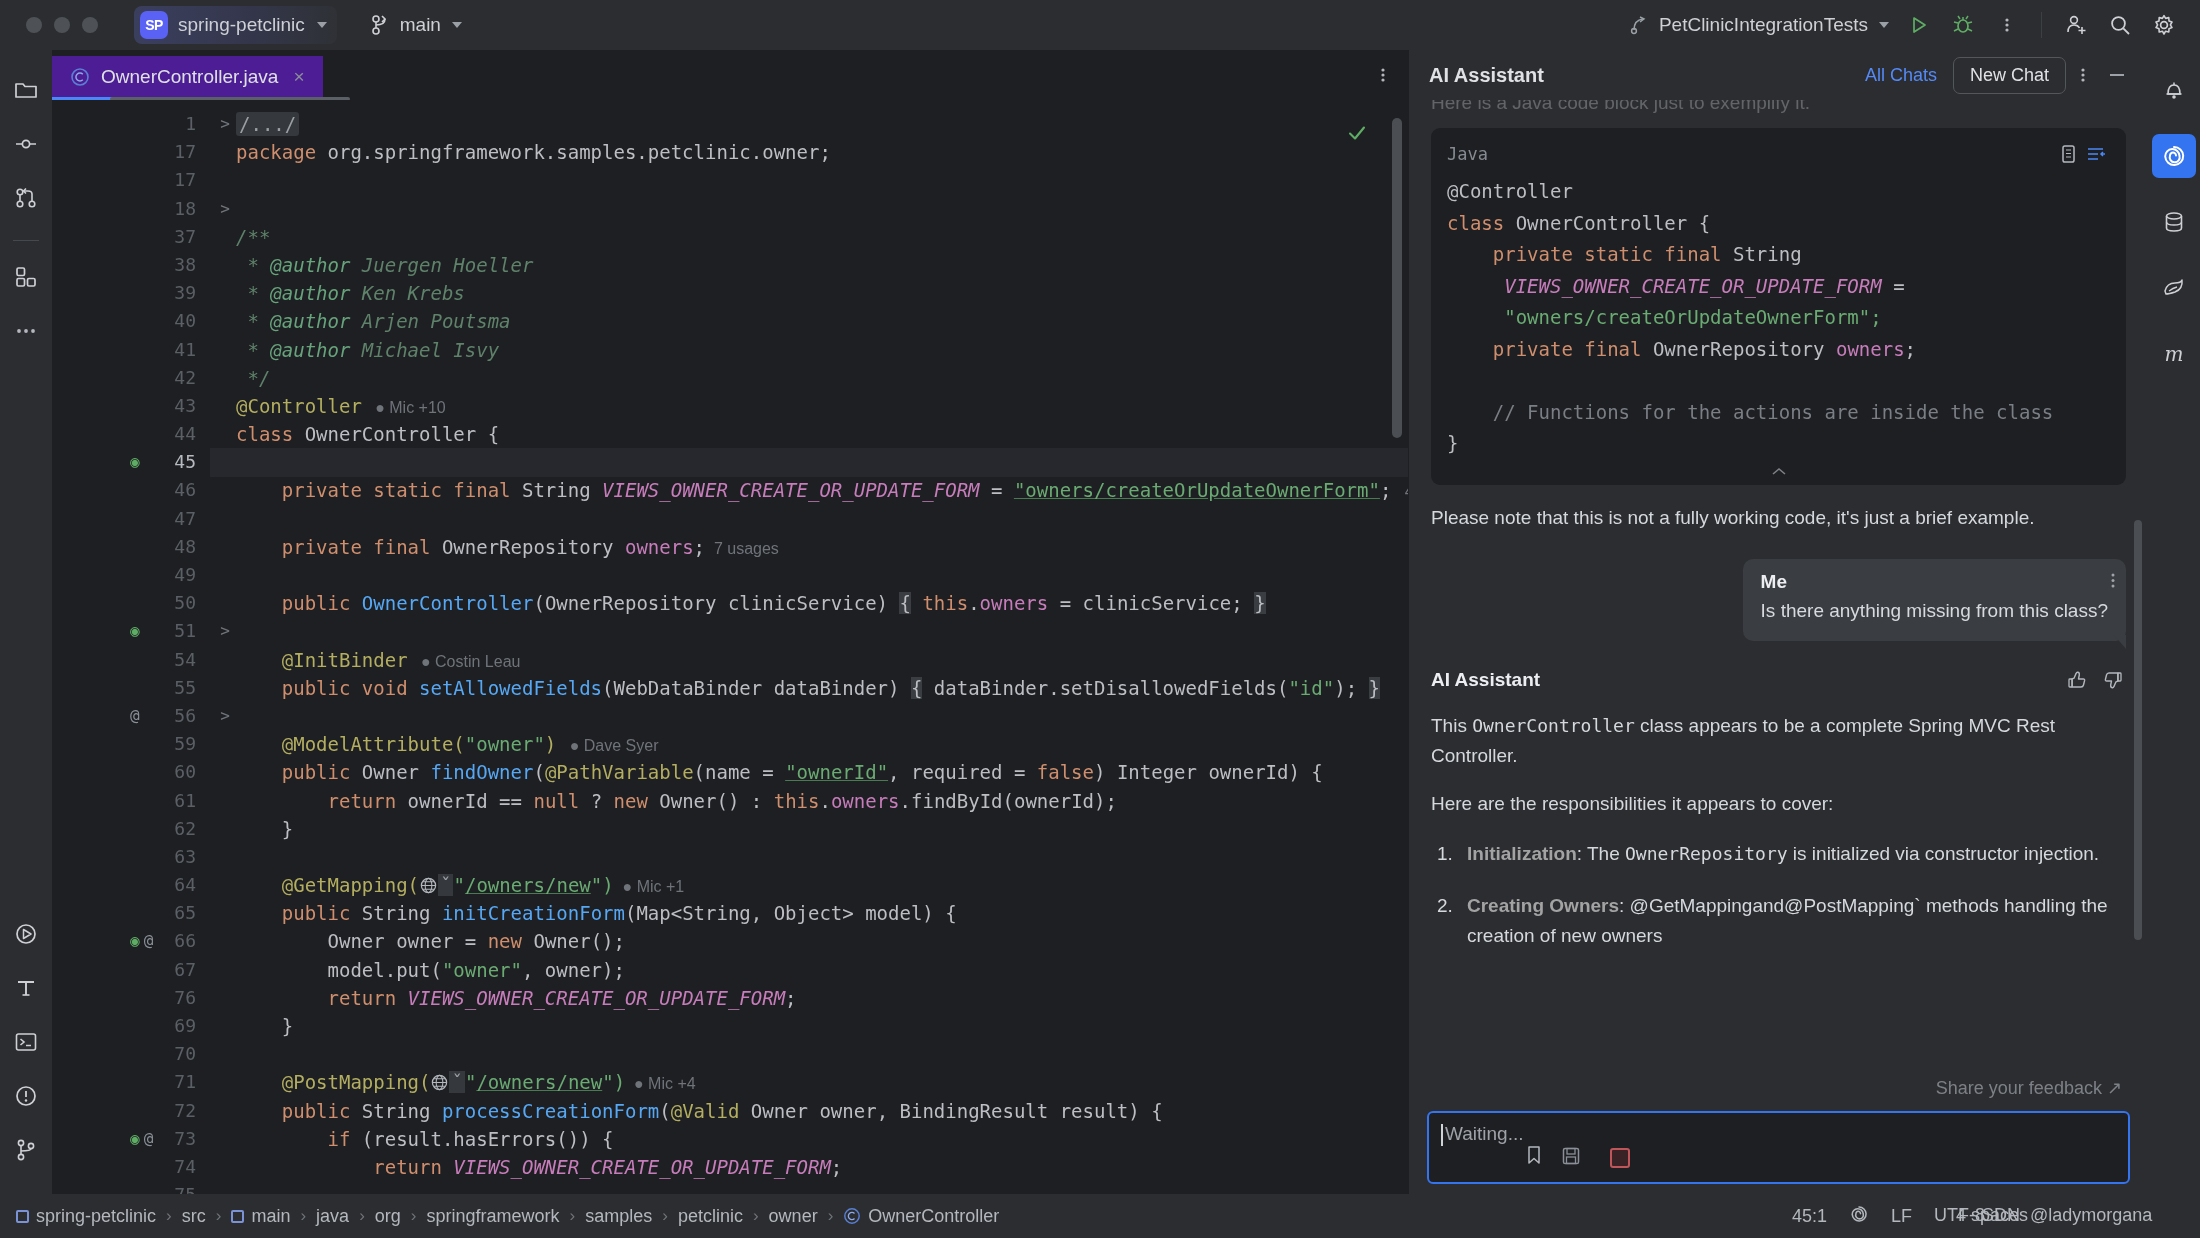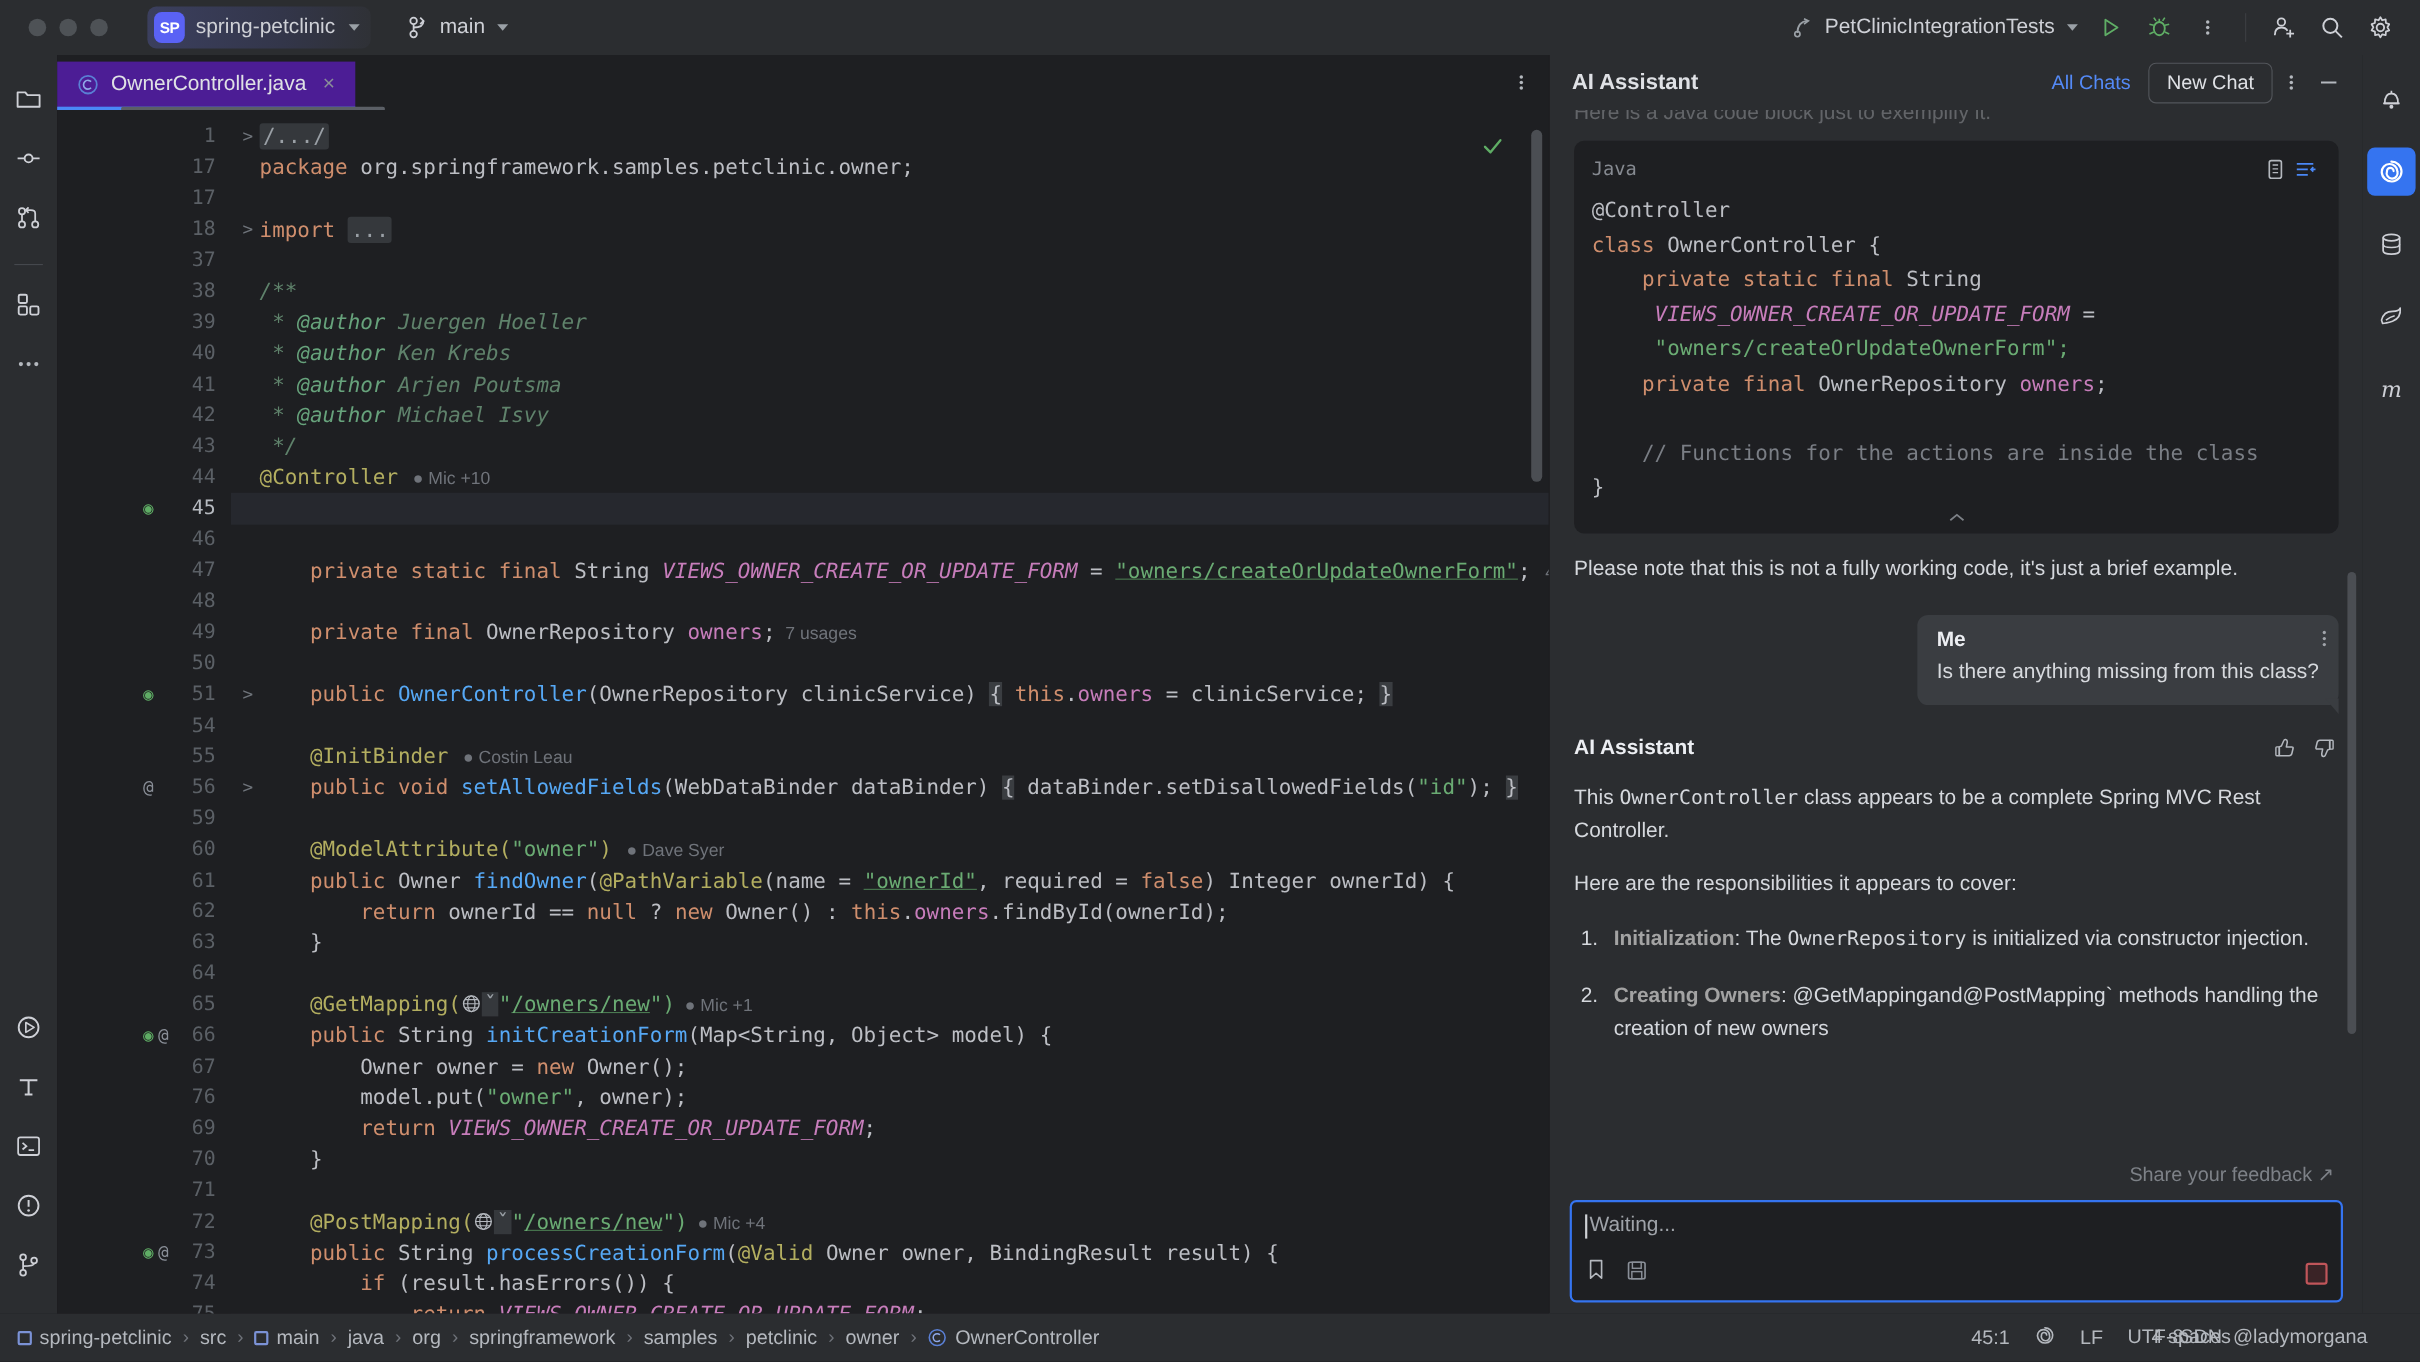--- a/index.html
+++ b/index.html
@@ -197,21 +197,21 @@
 
   .ai-sidescroll { position:absolute; right: 6px; top: 420px; width: 8px; height: 420px; background:#4b4e53; border-radius:4px; }
 
   .ai-feedback { text-align: right; padding: 10px 26px 12px 0; }
   .ai-feedback span { color: #7d8187; font-size: 18px; }
 
   .ai-inputwrap { padding: 0 18px 10px 18px; }
   .ai-input {
     border: 2px solid #3574f0; border-radius: 6px;
     background: #1e1f22; padding: 10px 12px 10px 12px;
-    height: 93px; display: flex; flex-direction: column;
+    height: 73px; display: flex; flex-direction: row;
   }
   .ai-input-text { font-size: 19px; color: #9fa3a9; position: relative; padding-left: 4px; }
   .caret { position:absolute; left:0; top: 1px; width: 2px; height: 22px; background:#cfd2d6; }
   .ai-input-tools { margin-top: auto; display:flex; align-items:center; gap: 14px; }
   .ai-input-tools .sp { flex: 1; }
   .stopbtn { width: 20px; height: 20px; border: 2px solid #c0555a; border-radius: 3px; background:#3a2326;}
 
   
   .statusbar {
     height: 44px; flex: 0 0 44px; background: #2b2d30;
@@ -446,21 +446,20 @@
             <div class="gline">72</div>
             <div class="gline">73<span class="gmark" style="left: 78px; top: 0px;"><span style="color:#5fad65">◉</span><span style="color:#8a8f98;margin-left:4px;font-family:DejaVu Sans Mono,monospace">@</span></span></div>
             <div class="gline">74</div>
             <div class="gline">75</div>
           </div>
         <div class="codearea" id="codearea">
             <div class="selrow" style="top: 348.4px;"></div>
             <div class="codeline" style="padding-left: 26px;"><span class="fold-ph">/.../</span></div>
             <div class="codeline" style="padding-left: 26px;"><span class="kw">package </span><span>org.springframework.samples.petclinic.owner;</span></div>
             <div class="codeline" style="padding-left: 26px;"></div>
-            <div class="codeline" style="padding-left: 26px;"><span class="kw">import </span><span class="fold-ph">...</span></div>
             <div class="codeline" style="padding-left: 26px;"></div>
             <div class="codeline" style="padding-left: 26px;"><span class="jdoc">/**</span></div>
             <div class="codeline" style="padding-left: 26px;"><span class="jdoc"> * </span><span class="jtag">@author</span><span class="jdoc"> Juergen Hoeller</span></div>
             <div class="codeline" style="padding-left: 26px;"><span class="jdoc"> * </span><span class="jtag">@author</span><span class="jdoc"> Ken Krebs</span></div>
             <div class="codeline" style="padding-left: 26px;"><span class="jdoc"> * </span><span class="jtag">@author</span><span class="jdoc"> Arjen Poutsma</span></div>
             <div class="codeline" style="padding-left: 26px;"><span class="jdoc"> * </span><span class="jtag">@author</span><span class="jdoc"> Michael Isvy</span></div>
             <div class="codeline" style="padding-left: 26px;"><span class="jdoc"> */</span></div>
             <div class="codeline" style="padding-left: 26px;"><span class="anno">@Controller</span><span class="hint">   ● Mic +10</span></div>
             <div class="codeline" style="padding-left: 26px;"><span class="kw">class </span><span class="typ">OwnerController </span><span>{</span></div>
             <div class="codeline" style="padding-left: 26px;"></div>

